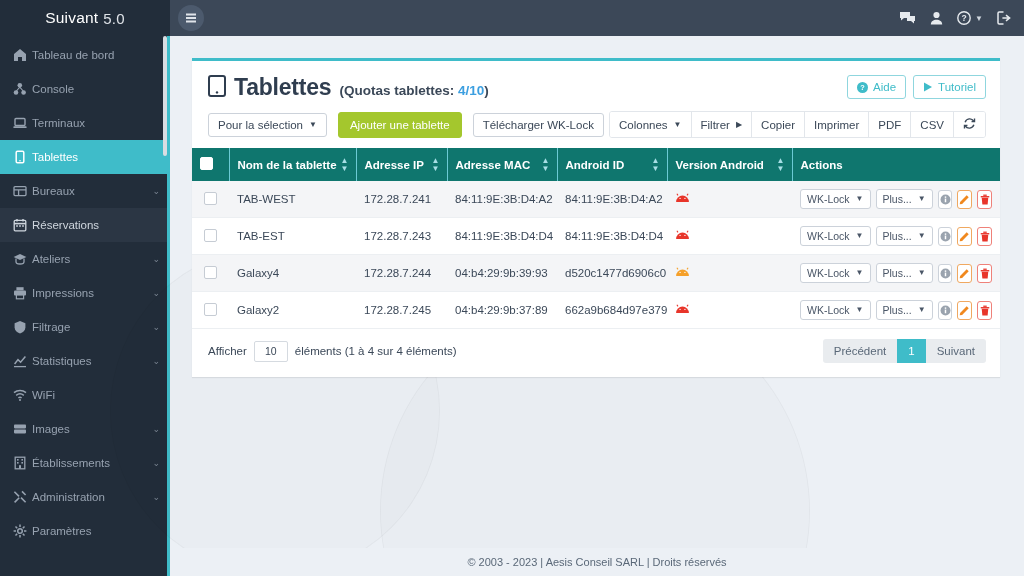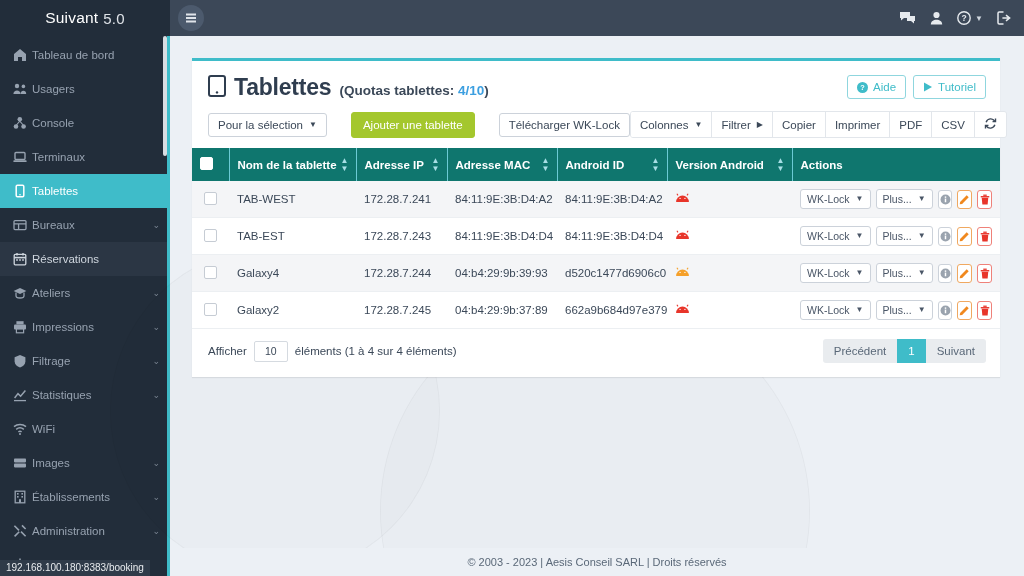--- a/index.html
+++ b/index.html
@@ -126,21 +126,21 @@
     background: #fff;
   }
   .btn-teal-outline { border: 1px solid #8fd6de; color: #3fbcc9; }
   .head-btns { display: flex; gap: 7px; }
   .head-btns .btn .gi { margin-right: 5px; display:inline-flex; }
 
   .toolbar {
     display: flex; align-items: center; justify-content: space-between;
     padding: 0 14px 10px 16px;
   }
-  .tb-left { display: flex; gap: 24px; align-items: center; }
+  .tb-left { display: flex; gap: 11px; align-items: center; }
   .btn-default { border: 1px solid #ccd2da; color: #3b4858; }
   .btn-green { background: #a4c72d; border: 1px solid #a4c72d; color: #ffffff; padding: 6px 11px; }
   .caret { margin-left: 6px; font-size: 8px; line-height: 1; }
 
   .tb-right { display: flex; align-items: center; }
   .dt-btn {
     font-size: 11.5px; color: #3b4858;
     padding: 5px 9px; cursor: pointer;
     border-right: 1px solid #e2e6eb;
     display: inline-flex; align-items: center;
@@ -246,31 +246,20 @@
       <span class="bv">5.0</span>
     </div>
     <nav class="nav" id="nav">
         <div class="nav-item">
           <span class="ico">
             <svg width="14" height="14" viewBox="0 0 14 14">
               <path d="M7 1 1 6v7h4V9h4v4h4V6z" fill="currentColor"></path>
             </svg>
           </span>
           <span class="lbl">Tableau de bord</span>
-        </div>
-        <div class="nav-item">
-          <span class="ico">
-            <svg width="14" height="14" viewBox="0 0 14 14">
-              <circle cx="4" cy="4" r="2.2" fill="currentColor"></circle>
-              <circle cx="10.4" cy="4.4" r="1.8" fill="currentColor"></circle>
-              <path d="M0.4 12c0-2.4 1.7-3.6 3.6-3.6S7.6 9.6 7.6 12z" fill="currentColor"></path>
-              <path d="M7.6 12c0-2 1.3-3.2 2.8-3.2s2.8 1.2 2.8 3.2z" fill="currentColor"></path>
-            </svg>
-          </span>
-          <span class="lbl">Usagers</span>
         </div>
         <div class="nav-item">
           <span class="ico">
             <svg width="14" height="14" viewBox="0 0 14 14">
               <circle cx="3" cy="10.5" r="2.3" fill="currentColor"></circle>
               <circle cx="10.6" cy="10.5" r="2.3" fill="currentColor"></circle>
               <circle cx="6.8" cy="3.3" r="2.3" fill="currentColor"></circle>
               <path d="M6.8 5.2 3.4 9M6.8 5.2 10.2 9" stroke="currentColor" stroke-width="1.1" fill="none"></path>
             </svg>
           </span>
@@ -756,16 +745,13 @@
         </div>
 
       </section>
 
       <div class="footer">
         <span>© 2003 - 2023 | Aesis Conseil SARL | Droits réservés</span>
       </div>
     </div>
   </div>
 
-  <div class="statusbar">
-    <span>192.168.100.180:8383/booking</span>
-  </div>
 </div>
 
 </body></html>

